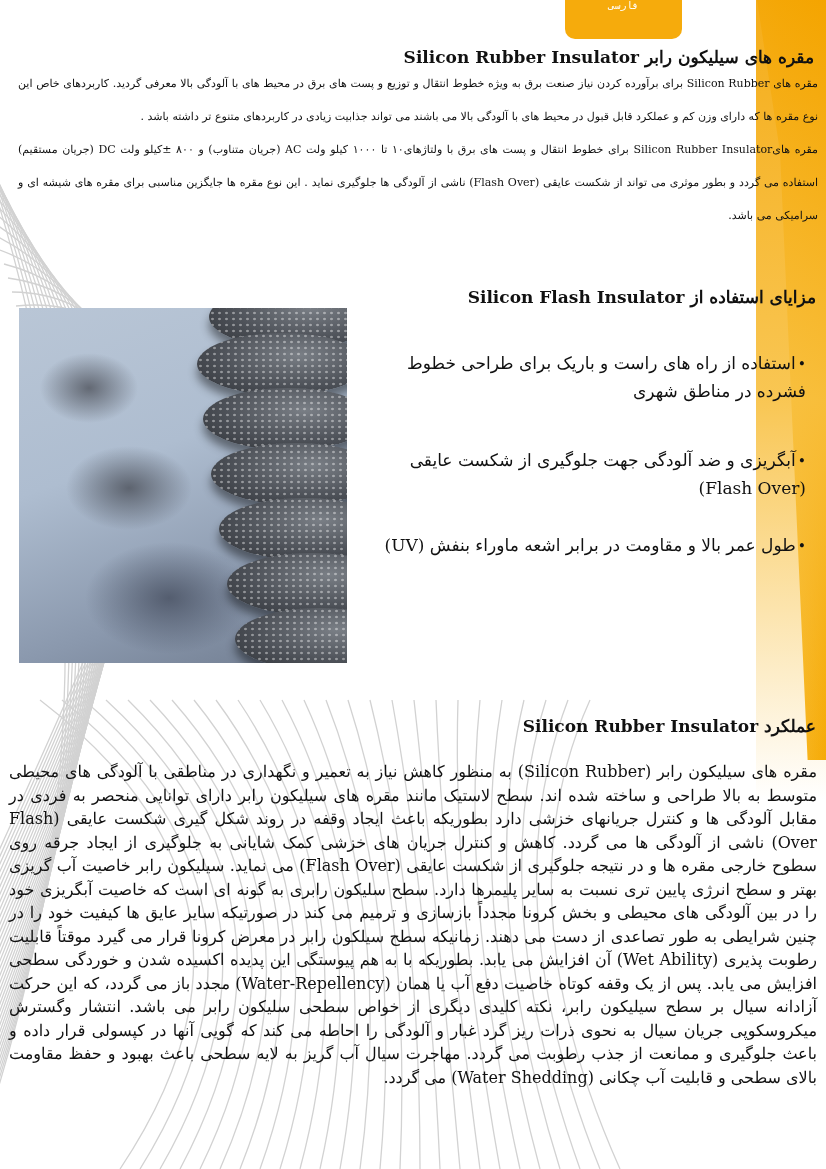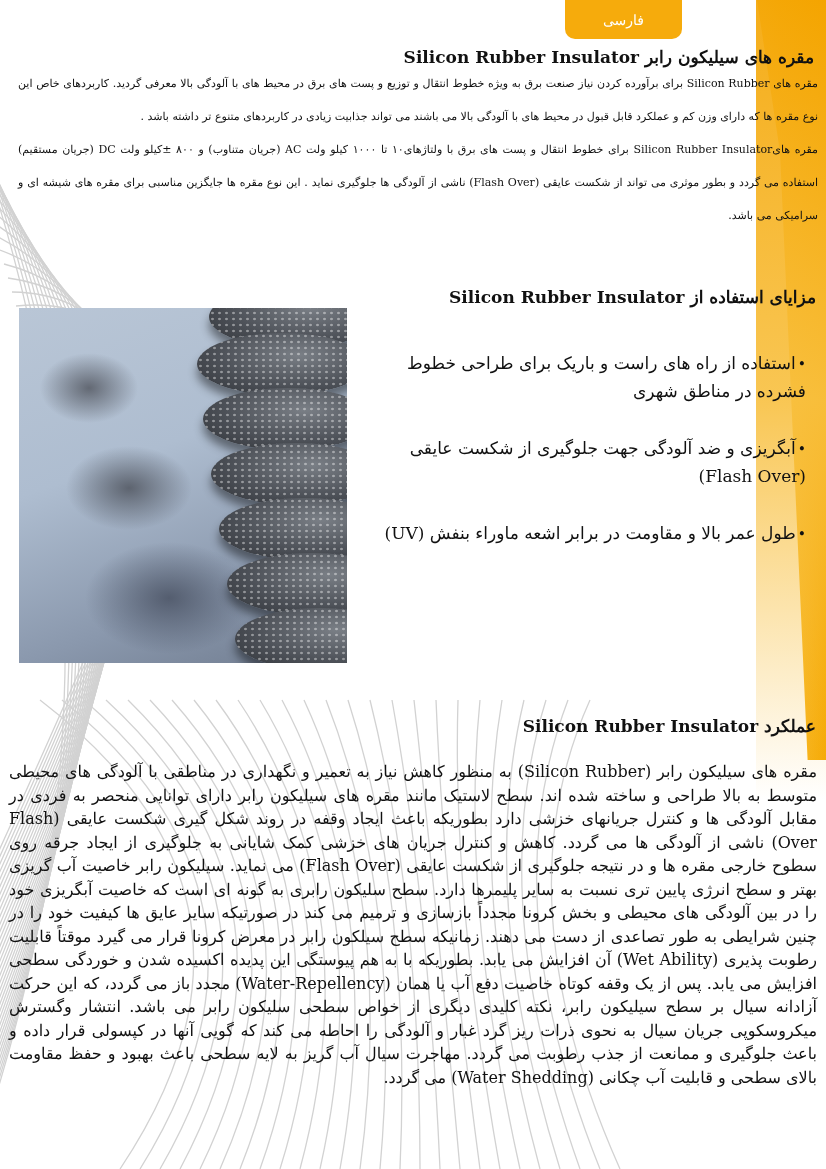--- a/index.html
+++ b/index.html
@@ -16,22 +16,22 @@
       clip-path: polygon(70% 0, 100% 0, 100% 100%, 92% 100%, 86% 60%, 80% 20%);
     }
     .orange-fade {
       position: absolute; right: 0; top: 0; width: 70px; height: 800px; z-index: 0;
       background: linear-gradient(to bottom, #f4a400 0%, #f8c040 50%, rgba(255,255,255,0) 100%);
       opacity: 0.9;
     }
     .lang-tab {
       position: absolute; left: 565px; top: 0; width: 117px; height: 39px; z-index: 3;
       background: #f6ab0c; border-radius: 0 0 10px 10px;
-      color: #fff; font-family: Liberation Sans, sans-serif; font-size: 14px;
-      display: flex; align-items: center; justify-content: center;
+      color: #fff; font-family: Liberation Mono, monospace; font-size: 10px;
+      display: flex; justify-content: center;
       cursor: pointer;
     }
     .content { position: absolute; z-index: 2; direction: rtl; text-align: justify; }
     .title {
       position: absolute; right: 8px; top: 43px; z-index: 2; direction: rtl;
       font-weight: bold; font-size: 17px; white-space: nowrap;
     }
     .intro { right: 8px; left: 18px; top: 67px; font-size: 11px; line-height: 33px; }
     .intro p { margin: 0; }
     .h2 {
@@ -138,34 +138,34 @@
   <span>فارسی</span>
 </div>
 
 <h1 class="title" style="margin:4px;">مقره های سیلیکون رابر Silicon Rubber Insulator</h1>
 
 <div class="content intro">
   <p>مقره های Silicon Rubber برای برآورده کردن نیاز صنعت برق به ویژه خطوط انتقال و توزیع و پست های برق در محیط های با آلودگی بالا معرفی گردید. کاربردهای خاص این نوع مقره ها که دارای وزن کم و عملکرد قابل قبول در محیط های با آلودگی بالا می باشند می تواند جذابیت زیادی در کاربردهای متنوع تر داشته باشد .</p>
   <p>مقره هایSilicon Rubber Insulator برای خطوط انتقال و پست های برق با ولتاژهای۱۰ تا ۱۰۰۰ کیلو ولت AC (جریان متناوب) و ۸۰۰ ±کیلو ولت DC (جریان مستقیم) استفاده می گردد و بطور موثری می تواند از شکست عایقی (Flash Over) ناشی از آلودگی ها جلوگیری نماید . این نوع مقره ها جایگزین مناسبی برای مقره های شیشه ای و سرامیکی می باشد.</p>
 </div>
 
-<h2 class="h2 adv-title" style="margin:0;">مزایای استفاده از Silicon Rubber Insulator</h2>
+<h2 class="h2 adv-title" style="margin:0;">مزایای استفاده از Silicon Flash Insulator</h2>
 
 <div class="photo" title="Silicone rubber insulator sheds with water droplets against cloudy sky">
   <div class="disc" style="left:190px; top:-22px;"></div>
   <div class="disc" style="left:178px; top:25px;"></div>
   <div class="disc" style="left:184px; top:80px;"></div>
   <div class="disc" style="left:192px; top:135px;"></div>
   <div class="disc" style="left:200px; top:190px;"></div>
   <div class="disc" style="left:208px; top:245px;"></div>
   <div class="disc" style="left:216px; top:300px;"></div>
 </div>
 
 <ul class="adv-list">
-  <li style="margin-bottom:30px;"><span class="bullet">•</span><span>استفاده از راه های راست و باریک برای طراحی خطوط فشرده در مناطق شهری</span></li>
+  <li style="margin-bottom:42px;"><span class="bullet">•</span><span>استفاده از راه های راست و باریک برای طراحی خطوط فشرده در مناطق شهری</span></li>
   <li style="margin-bottom:30px;"><span class="bullet">•</span><span>آبگریزی و ضد آلودگی جهت جلوگیری از  شکست عایقی (Flash Over)</span></li>
   <li style="margin-bottom:44px;"><span class="bullet">•</span><span>طول عمر بالا و مقاومت در برابر اشعه ماوراء بنفش (UV)</span></li>
 </ul>
 
 <h2 class="h2 perf-title" style="margin:0;">عملکرد Silicon Rubber Insulator</h2>
 
 <div class="content perf">
   <p>مقره های سیلیکون رابر (Silicon Rubber) به منظور کاهش نیاز به تعمیر و نگهداری در مناطقی با آلودگی های محیطی متوسط به بالا طراحی و ساخته شده اند. سطح لاستیک مانند مقره های سیلیکون رابر دارای توانایی منحصر به فردی در مقابل آلودگی ها و کنترل جریانهای خزشی دارد بطوریکه باعث ایجاد وقفه در روند شکل گیری شکست عایقی (Flash Over) ناشی از آلودگی ها می گردد. کاهش و کنترل جریان های خزشی کمک شایانی به جلوگیری از ایجاد جرقه روی سطوح خارجی مقره ها و در نتیجه جلوگیری از شکست عایقی  (Flash Over)  می نماید. سیلیکون رابر خاصیت آب گریزی بهتر و سطح انرژی پایین تری نسبت به  سایر پلیمرها دارد. سطح سلیکون رابری به گونه ای است که خاصیت آبگریزی خود را در بین آلودگی های  محیطی و بخش کرونا مجدداً بازسازی و ترمیم می کند در صورتیکه سایر عایق ها کیفیت خود را در چنین شرایطی به طور تصاعدی از دست می دهند. زمانیکه سطح سیلکون رابر در معرض کرونا قرار می گیرد موقتاً قابلیت رطوبت پذیری (Wet Ability) آن افزایش می یابد. بطوریکه با به هم پیوستگی این پدیده اکسیده شدن و خوردگی سطحی افزایش می یابد. پس از یک وقفه کوتاه خاصیت دفع آب یا همان (Water-Repellency) مجدد باز می گردد، که این حرکت آزادانه سیال بر سطح سیلیکون رابر، نکته کلیدی دیگری از خواص سطحی سلیکون رابر می باشد.  انتشار وگسترش میکروسکوپی جریان سیال به نحوی ذرات ریز گرد غبار و آلودگی را احاطه می کند که گویی آنها در کپسولی قرار داده و باعث جلوگیری و ممانعت از جذب رطوبت می گردد. مهاجرت سیال آب گریز به لایه سطحی باعث بهبود و حفظ مقاومت بالای سطحی و قابلیت آب چکانی (Water Shedding)  می گردد.</p>
 </div>
 

